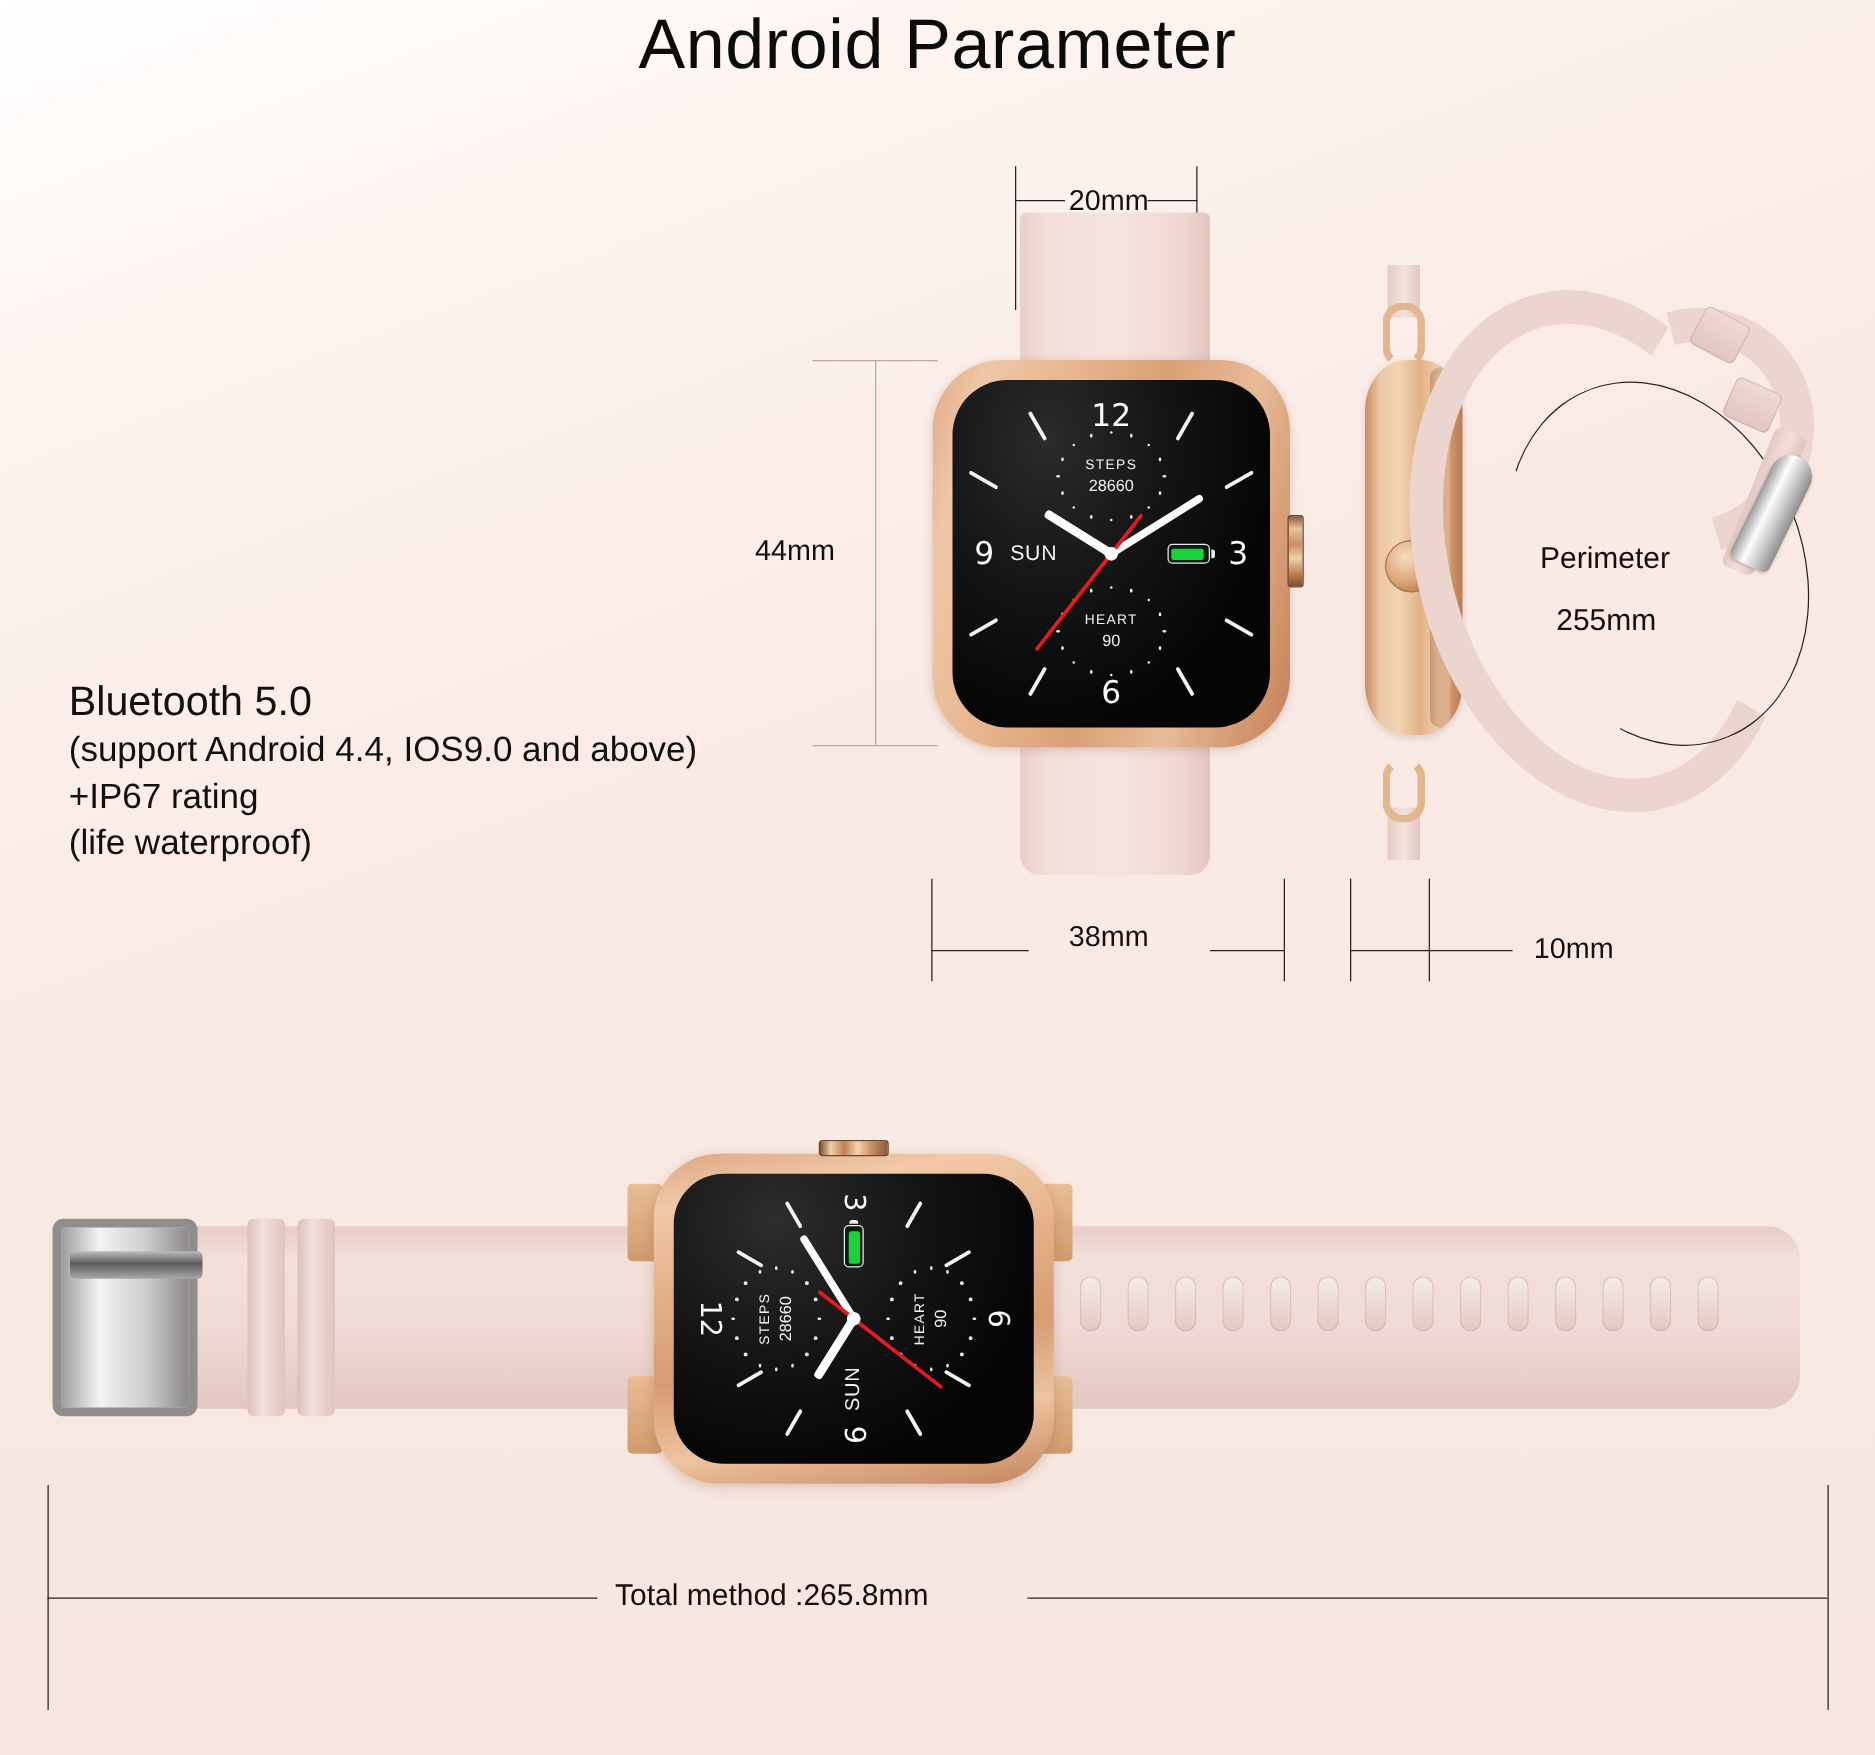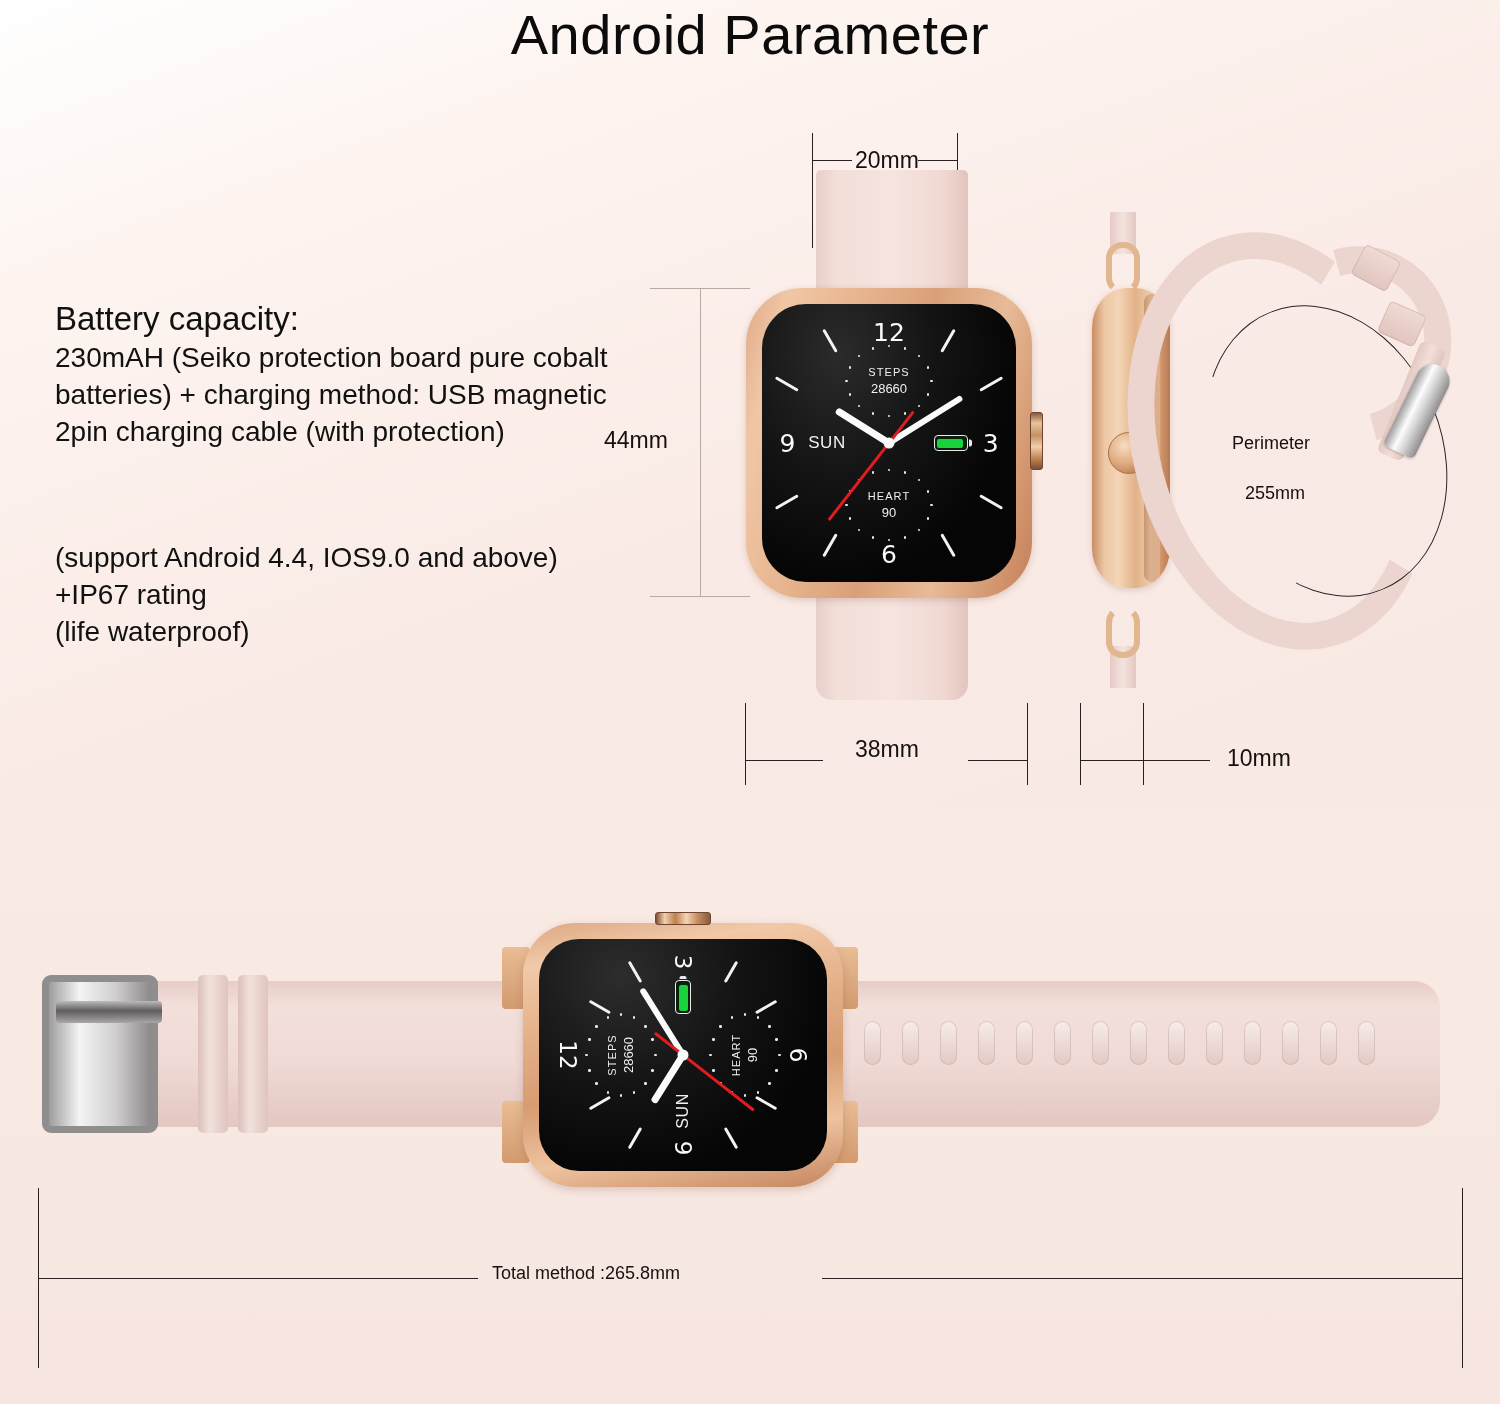--- a/index.html
+++ b/index.html
@@ -41,21 +41,21 @@
 
   
   .dline { position: absolute; background: #2a2023; }
   .dline.h { height: 1px; }
   .dline.v { width: 1px; }
   .dline.faint { background: #b9a8a4; }
   .dlabel {
     position: absolute; font-size: 23px; color: #15100f;
     white-space: nowrap;
   }
-  .dlabel.big { font-size: 18px; }
+  .dlabel.big { font-size: 24px; }
 
   
   #watch-front {
     position: absolute; left: 742px; top: 170px; width: 300px; height: 530px;
   }
   .strap-top, .strap-bot {
     position: absolute; left: 50%; transform: translateX(-50%);
     width: 152px;
     background: linear-gradient(90deg,#e9cfc9 0%,#f3ded8 14%,#f6e4df 50%,#f0d8d2 84%,#e2c4bd 100%);
   }
@@ -259,26 +259,23 @@
 </head>
 <body>
 
 <div id="page">
 
   <div class="panel-top"></div>
   <div class="panel-bottom"></div>
 
   <div class="title">Android Parameter</div>
 
-  <div class="spec-block" id="spec-battery">
-    <div class="spec-head">Battery capacity:</div>
-    <div class="spec-body">230mAH (Seiko protection board pure cobalt batteries) + charging method: USB magnetic 2pin charging cable (with protection)</div>
-  </div>
 
   <div class="spec-block" id="spec-bluetooth">
+    <div class="spec-head">Bluetooth 5.0</div>
     <div class="spec-body" style="white-space:pre-line">(support Android 4.4, IOS9.0 and above) +IP67 rating
  (life waterproof)</div>
   </div>
 
   <div class="dline v" style="left:812px; top:133px; height:115px;"></div>
   <div class="dline v" style="left:957px; top:133px; height:115px;"></div>
   <div class="dline h" style="left:812px; top:160px; width:40px;"></div>
   <div class="dline h" style="left:918px; top:160px; width:40px;"></div>
   <div class="dlabel" style="left:855px; top:147px;">20mm</div>
 

